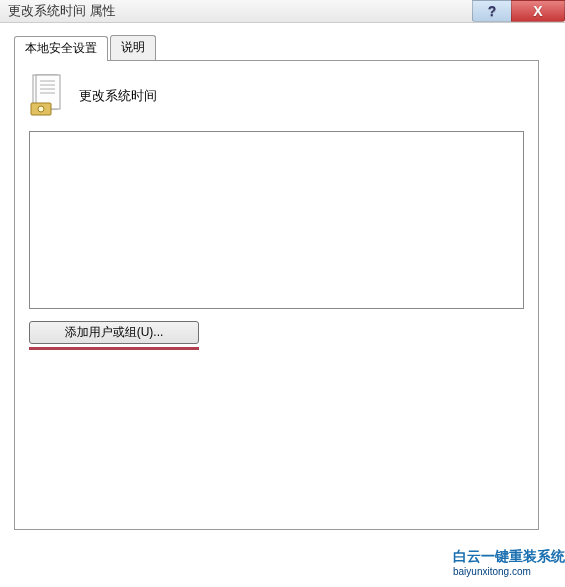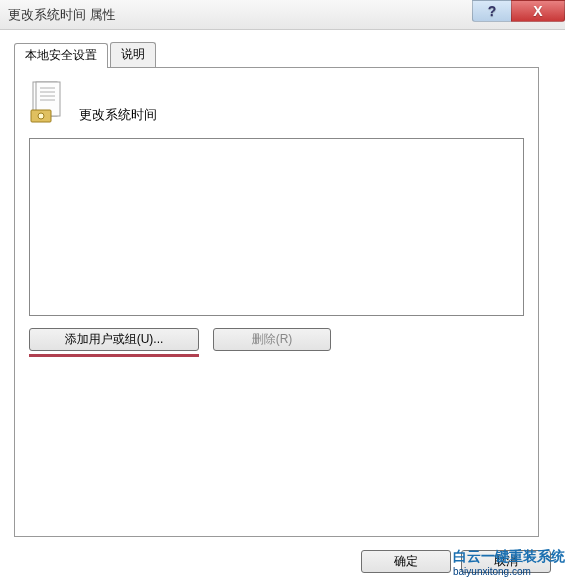--- a/index.html
+++ b/index.html
@@ -6,21 +6,21 @@
     body {
       font-family: "Microsoft YaHei", "SimSun", sans-serif;
       font-size: 12px;
       background: #fff;
       width: 565px;
       height: 587px;
       overflow: hidden;
       position: relative;
     }
     .titlebar {
-      height: 30px;
+      height: 23px;
       background: linear-gradient(to bottom, #f8f8f8, #e8e8e8);
       border-bottom: 1px solid #ccc;
       display: flex;
       align-items: center;
       padding: 0 8px;
       position: relative;
     }
     .titlebar-text { font-size: 13px; color: #333; }
     .titlebar-buttons {
       position: absolute;
@@ -67,21 +67,21 @@
     
     .tab-panel {
       border: 1px solid #999;
       height: 470px;
       padding: 12px 14px;
       position: relative;
       background: #fff;
     }
     .heading-row {
       display: flex;
-      align-items: flex-end;
+      align-items: center;
       gap: 14px;
       margin-bottom: 14px;
     }
     .policy-icon {
       width: 36px; height: 44px;
       flex-shrink: 0;
     }
     .heading-text { font-size: 13px; padding-top: 2px; }
     
     .listbox {
@@ -180,26 +180,21 @@
       <div class="heading-text">更改系统时间</div>
     </div>
 
     <div class="listbox"></div>
 
     <div class="button-row">
       <div>
         <button class="win-btn">添加用户或组(U)...</button>
         <div class="underline-mark"></div>
       </div>
-      <button class="win-btn small disabled">删除(R)</button>
     </div>
   </div>
 
-  <div class="footer">
-    <button class="win-btn">确定</button>
-    <button class="win-btn">取消</button>
-  </div>
 </div>
 
 <div class="watermark">
   <div class="wm-cn">白云一键重装系统</div>
   <div class="wm-en">baiyunxitong.com</div>
 </div>
 
 </body></html>

